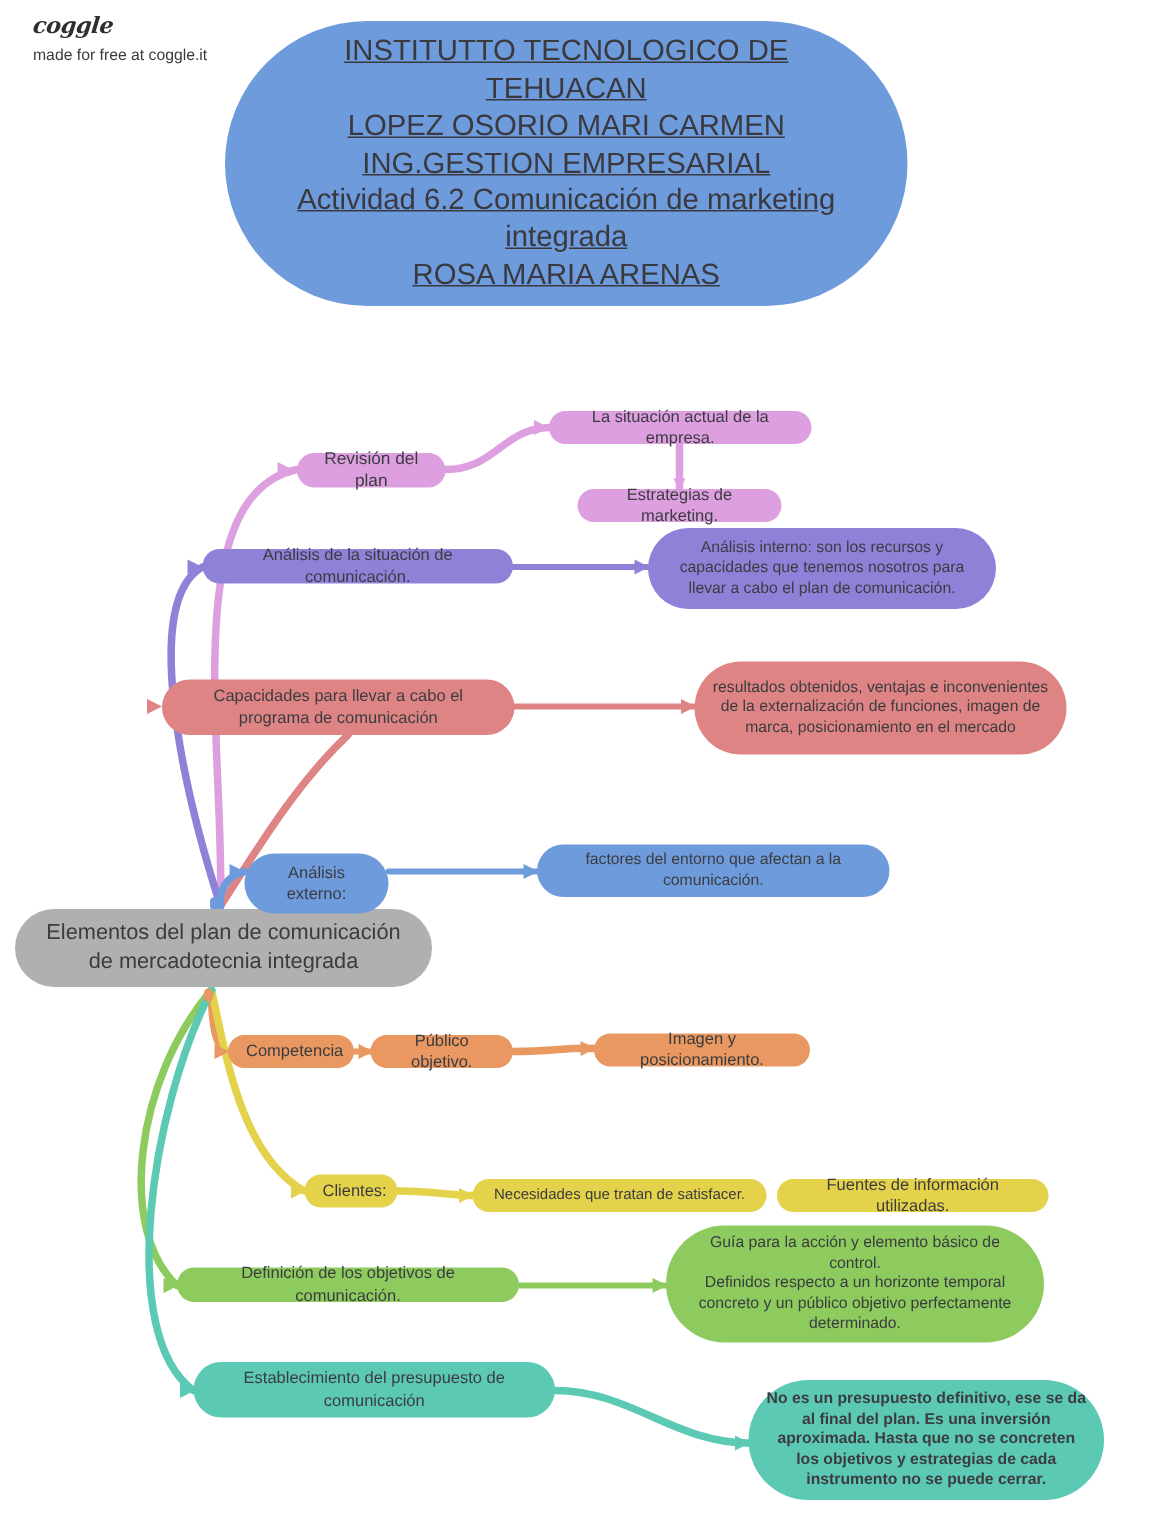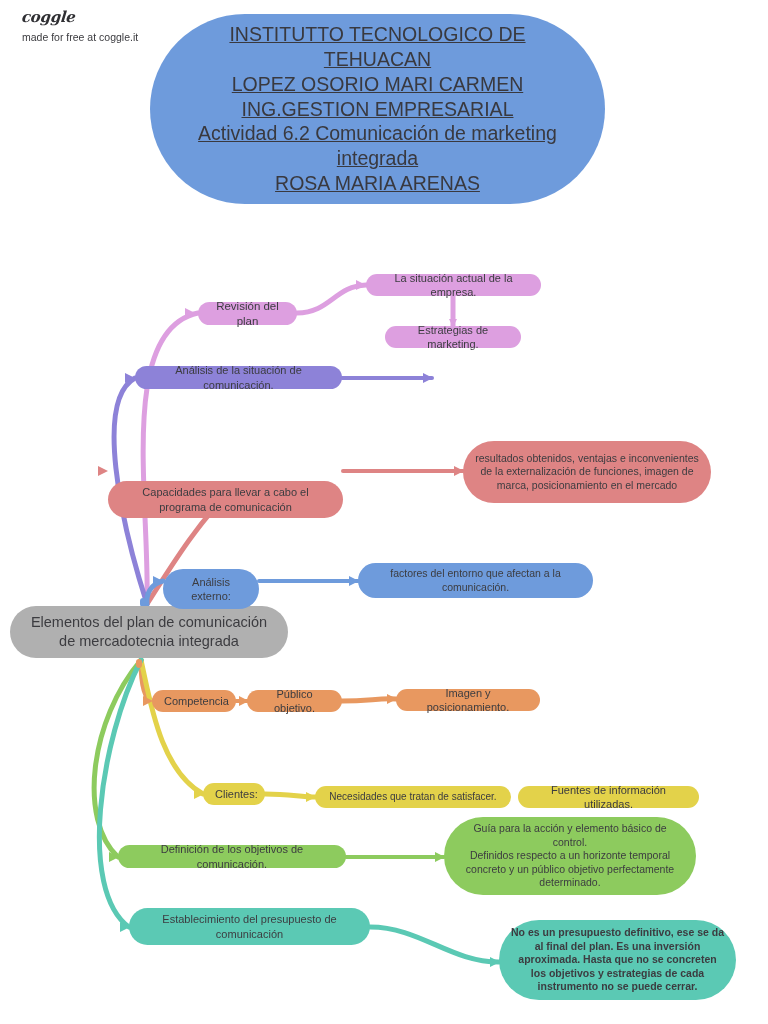--- a/index.html
+++ b/index.html
@@ -155,21 +155,24 @@
     </div>
     <div class="node" style="left: 366px; top: 274px; width: 175px; height: 22px; background: rgb(221, 159, 224); font-size: 11px; color: rgb(60, 60, 64);">
       <span class="node-text">La situación actual de la empresa.</span>
     </div>
     <div class="node" style="left: 385px; top: 326px; width: 136px; height: 22px; background: rgb(221, 159, 224); font-size: 11px; color: rgb(60, 60, 64);">
       <span class="node-text">Estrategias de marketing.</span>
     </div>
     <div class="node" style="left: 135px; top: 366px; width: 207px; height: 23px; background: rgb(141, 130, 216); font-size: 11px; color: rgb(60, 60, 64);">
       <span class="node-text">Análisis de la situación de comunicación.</span>
     </div>
-    <div class="node" style="left: 108px; top: 453px; width: 235px; height: 37px; background: rgb(222, 132, 132); font-size: 11px; color: rgb(60, 60, 64); margin-top: 28px;">
+    <div class="node" style="left: 432px; top: 352px; width: 232px; height: 54px; background: rgb(141, 130, 216); font-size: 10.5px; color: rgb(60, 60, 64);">
+      <span class="node-text">Análisis interno: son los recursos y capacidades que tenemos nosotros para llevar a cabo el plan de comunicación.</span>
+    </div>
+    <div class="node" style="left: 108px; top: 453px; width: 235px; height: 37px; background: rgb(222, 132, 132); font-size: 11px; color: rgb(60, 60, 64);">
       <span class="node-text">Capacidades para llevar a cabo el programa de comunicación</span>
     </div>
     <div class="node" style="left: 463px; top: 441px; width: 248px; height: 62px; background: rgb(222, 132, 132); font-size: 10.5px; color: rgb(60, 60, 64);">
       <span class="node-text">resultados obtenidos, ventajas e inconvenientes de la externalización de funciones, imagen de marca, posicionamiento en el mercado</span>
     </div>
     <div class="node" style="left: 163px; top: 569px; width: 96px; height: 40px; background: rgb(110, 155, 220); font-size: 11px; color: rgb(60, 60, 64);">
       <span class="node-text">Análisis externo:</span>
     </div>
     <div class="node" style="left: 358px; top: 563px; width: 235px; height: 35px; background: rgb(110, 155, 220); font-size: 10.5px; color: rgb(60, 60, 64);">
       <span class="node-text">factores del entorno que afectan a la comunicación.</span>

